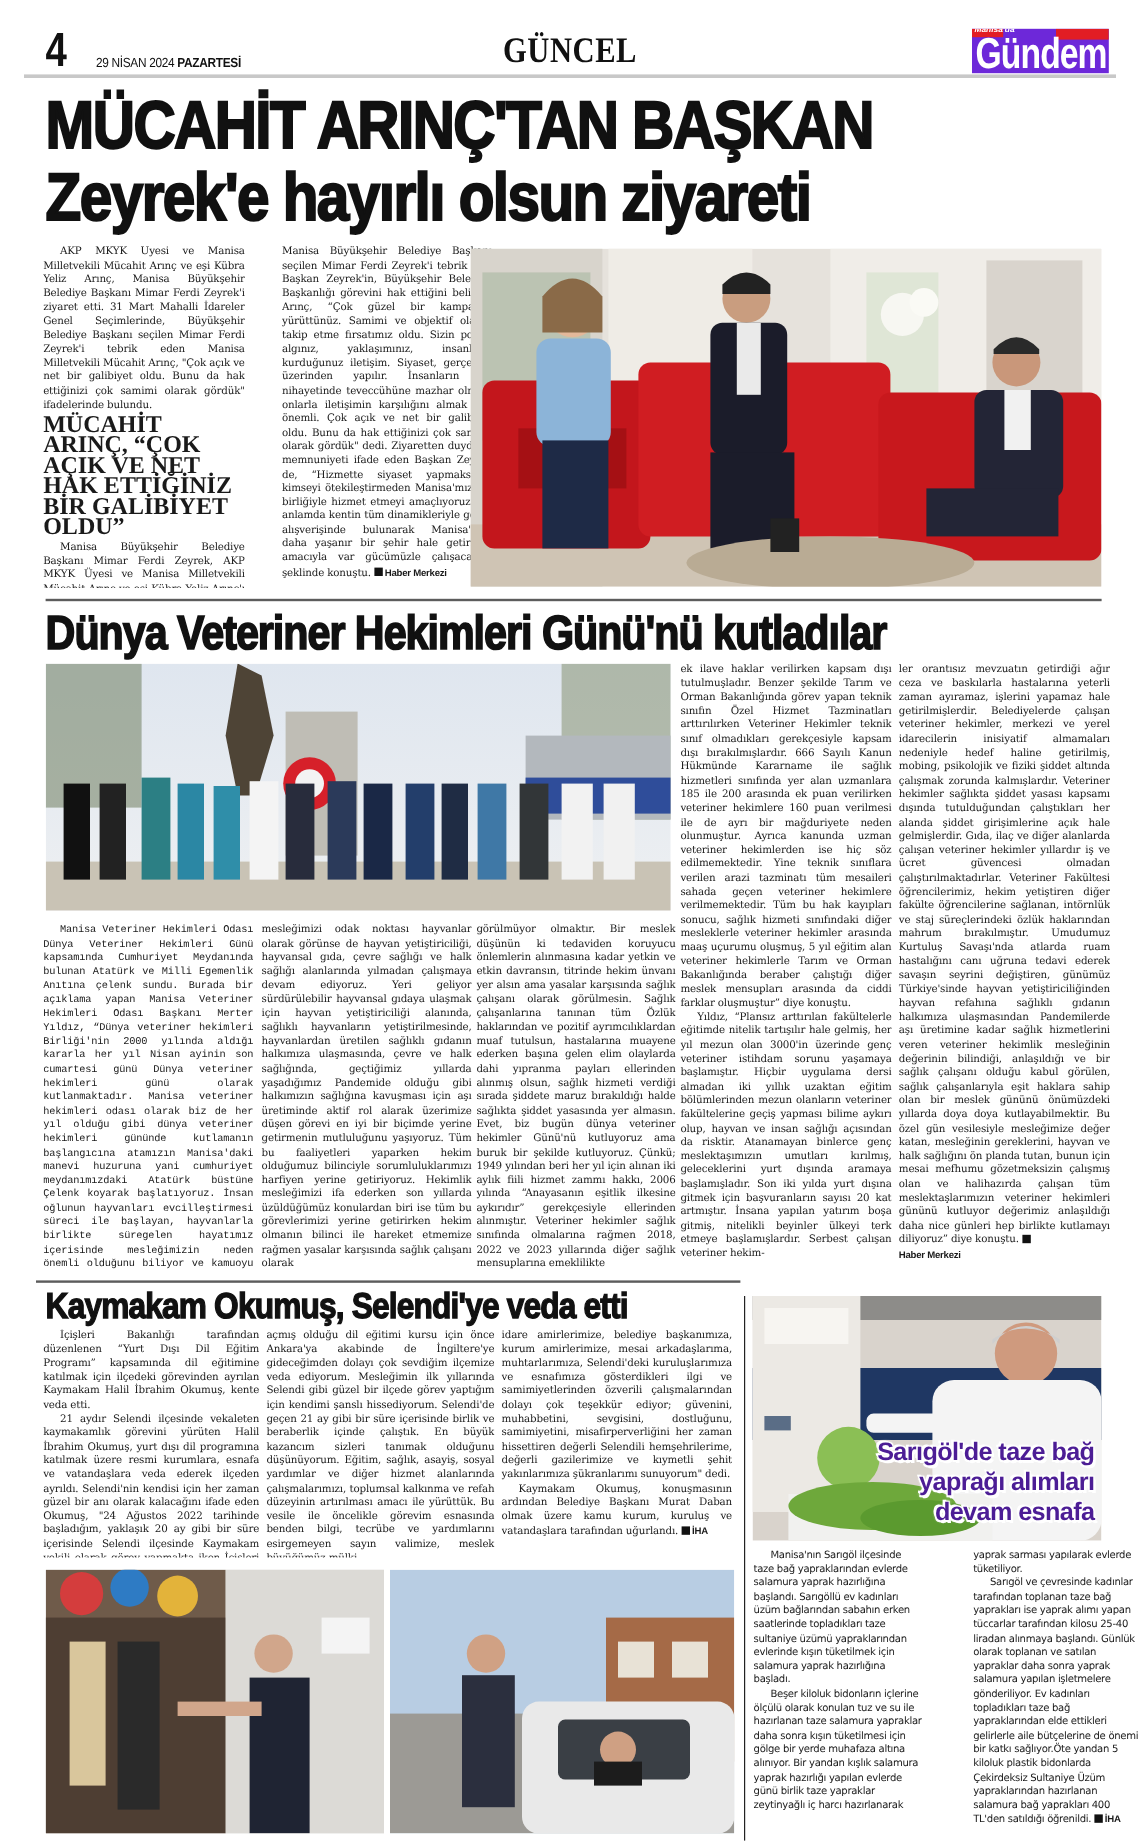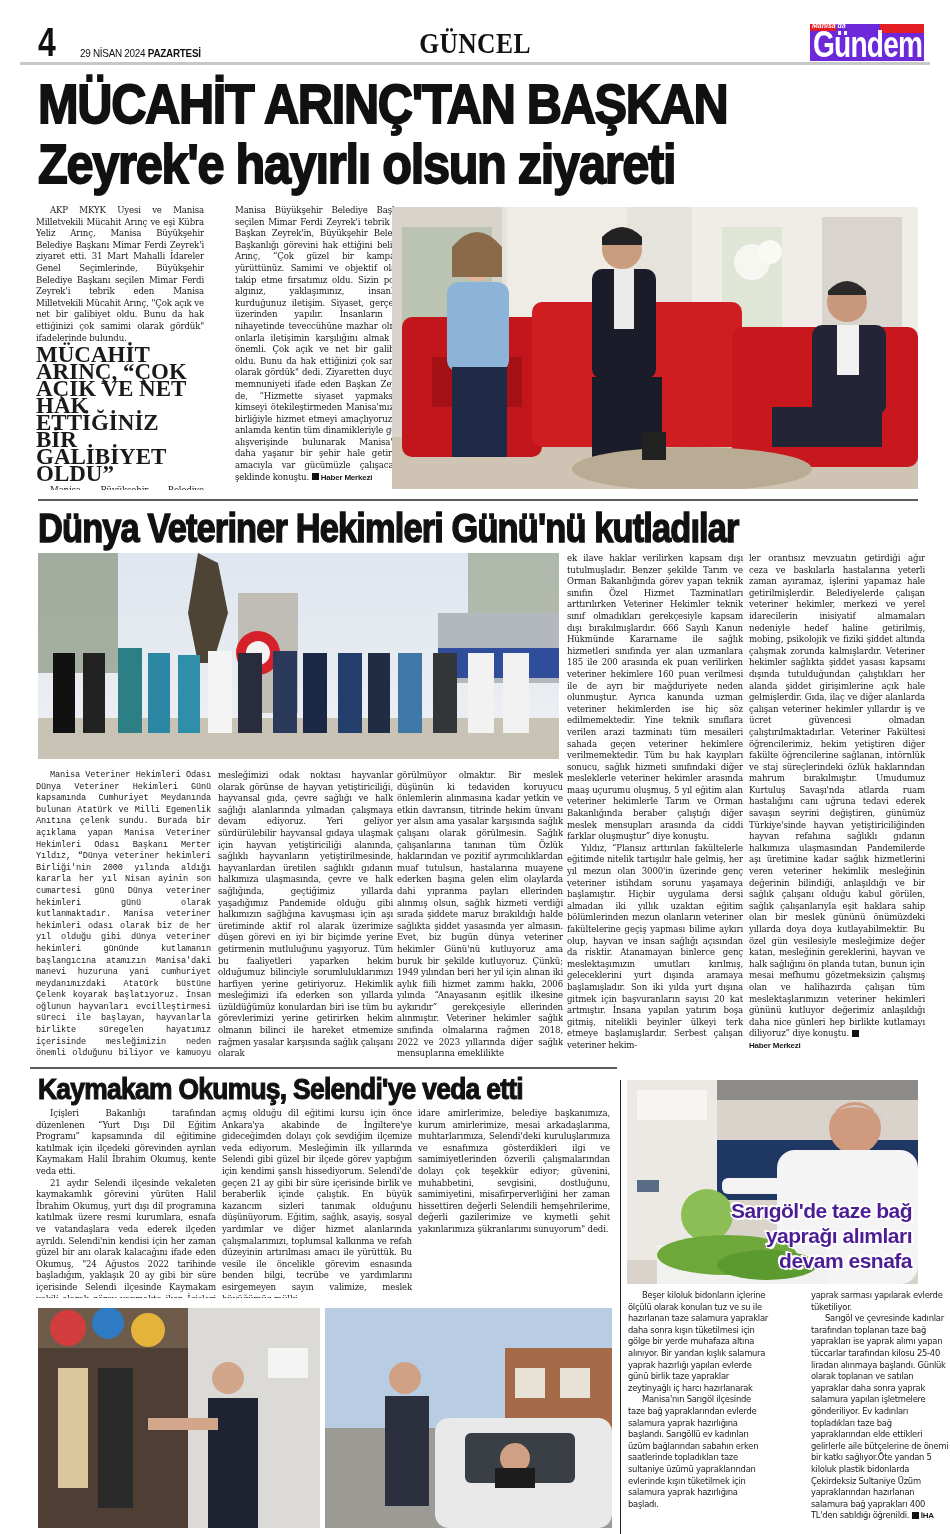--- a/index.html
+++ b/index.html
@@ -27,21 +27,21 @@
 
   .hl-mid { left: 38px; top: 505px; font-family: "Liberation Sans", sans-serif; font-weight: bold; font-size: 40px; line-height: 46px; letter-spacing: -1px; transform: scaleX(0.86); transform-origin: left; white-space: nowrap; -webkit-text-stroke: 1.4px #111; }
   .hl-low { left: 38px; top: 1072px; font-family: "Liberation Sans", sans-serif; font-weight: bold; font-size: 30px; line-height: 34px; letter-spacing: -0.8px; transform: scaleX(0.88); transform-origin: left; white-space: nowrap; -webkit-text-stroke: 1.1px #111; }
 
   .rule { background: #5c5c5c; height: 2px; }
 
   
   .col { font-family: "DejaVu Serif", serif; font-size: 8.6px; line-height: 11.6px; color: #1a1a1a; text-align: justify; letter-spacing: -0.15px; overflow: hidden; }
   .col p { text-indent: 14px; }
   .col p.noind { text-indent: 0; }
-  .col .sub { font-family: "Liberation Serif", serif; font-weight: bold; font-size: 23px; line-height: 17px; margin: 2px 0 3px; text-indent: 0; text-align: left; letter-spacing: 0; }
+  .col .sub { font-family: "Liberation Serif", serif; font-weight: bold; font-size: 20px; line-height: 17px; margin: 2px 0 3px; text-indent: 0; text-align: left; letter-spacing: 0; }
   .byline { font-family: "Liberation Sans", sans-serif; font-weight: bold; font-size: 8px; letter-spacing: -0.2px; }
   .sq { display: inline-block; width: 7px; height: 7px; background: #111; vertical-align: -0.5px; margin-right: 2px; }
 
   .sans-col { font-family: "DejaVu Sans", sans-serif; font-size: 8.4px; line-height: 11.6px; letter-spacing: -0.25px; text-align: left; }
 
   
   .photo { overflow: hidden; }
   .vline { background: #222; width: 1px; }
 </style>
 </head>
@@ -172,20 +172,21 @@
 
 <div class="abs col" style="left:36px; top:1108px; width:180px; height:190px;">
   <p>İçişleri Bakanlığı tarafından düzenlenen “Yurt Dışı Dil Eğitim Programı” kapsamında dil eğitimine katılmak için ilçedeki görevinden ayrılan Kaymakam Halil İbrahim Okumuş, kente veda etti.</p>
   <p>21 aydır Selendi ilçesinde vekaleten kaymakamlık görevini yürüten Halil İbrahim Okumuş, yurt dışı dil programına katılmak üzere resmi kurumlara, esnafa ve vatandaşlara veda ederek ilçeden ayrıldı. Selendi'nin kendisi için her zaman güzel bir anı olarak kalacağını ifade eden Okumuş, "24 Ağustos 2022 tarihinde başladığım, yaklaşık 20 ay gibi bir süre içerisinde Selendi ilçesinde Kaymakam vekili olarak görev yapmakta iken İçişleri Bakanlığımızın</p>
 </div>
 <div class="abs col" style="left:222px; top:1108px; width:190px; height:190px;">
   <p class="noind">açmış olduğu dil eğitimi kursu için önce Ankara'ya akabinde de İngiltere'ye gideceğimden dolayı çok sevdiğim ilçemize veda ediyorum. Mesleğimin ilk yıllarında Selendi gibi güzel bir ilçede görev yaptığım için kendimi şanslı hissediyorum. Selendi'de geçen 21 ay gibi bir süre içerisinde birlik ve beraberlik içinde çalıştık. En büyük kazancım sizleri tanımak olduğunu düşünüyorum. Eğitim, sağlık, asayiş, sosyal yardımlar ve diğer hizmet alanlarında çalışmalarımızı, toplumsal kalkınma ve refah düzeyinin artırılması amacı ile yürüttük. Bu vesile ile öncelikle görevim esnasında benden bilgi, tecrübe ve yardımlarını esirgemeyen sayın valimize, meslek büyüğümüz mülki</p>
 </div>
 <div class="abs col" style="left:418px; top:1108px; width:192px; height:190px;">
   <p class="noind">idare amirlerimize, belediye başkanımıza, kurum amirlerimize, mesai arkadaşlarıma, muhtarlarımıza, Selendi'deki kuruluşlarımıza ve esnafımıza gösterdikleri ilgi ve samimiyetlerinden özverili çalışmalarından dolayı çok teşekkür ediyor; güvenini, muhabbetini, sevgisini, dostluğunu, samimiyetini, misafirperverliğini her zaman hissettiren değerli Selendili hemşehrilerime, değerli gazilerimize ve kıymetli şehit yakınlarımıza şükranlarımı sunuyorum" dedi.</p>
+  <p><span>Kaymakam Okumuş, konuşmasının ardından Belediye Başkanı Murat Daban olmak üzere kamu kurum, kuruluş ve vatandaşlara tarafından uğurlandı.</span> <span class="byline"><span class="sq"></span><span>İHA</span></span></p>
 </div>
 
 <div class="abs photo" style="left:38px; top:1308px; width:282px; height:220px;">
   <svg width="282" height="220" viewBox="0 0 282 220">
     <rect width="282" height="220" fill="#b8b5ae"></rect>
     <rect x="0" y="0" width="150" height="220" fill="#6f5b4a"></rect>
     <circle cx="30" cy="20" r="18" fill="#d43d3d"></circle>
       <circle cx="70" cy="15" r="16" fill="#2e7bc4"></circle>
       <circle cx="110" cy="22" r="17" fill="#e3b33a"></circle>
     <rect x="0" y="40" width="150" height="180" fill="#4e3e33"></rect>
@@ -232,19 +233,19 @@
     <ellipse cx="140" cy="185" rx="50" ry="15" fill="#5b9a2f"></ellipse>
   </svg>
   <div style="position:absolute; right:6px; top:118px; text-align:right; font-family:'Liberation Sans',sans-serif; font-weight:bold; font-size:21px; line-height:25px; letter-spacing:-0.5px; color:#4c1d95; text-shadow: 0 0 3px #fff, 0 0 3px #fff, 1px 1px 0 #fff, -1px -1px 0 #fff, 1px -1px 0 #fff, -1px 1px 0 #fff, 2px 2px 0 #fff, -2px -2px 0 #fff;">
     <div>Sarıgöl'de taze bağ</div>
     <div>yaprağı alımları</div>
     <div>devam esnafa</div>
   </div>
 </div>
 
 <div class="abs col sans-col" style="left:628px; top:1290px; width:142px; height:244px;">
+  <p>Manisa'nın Sarıgöl ilçesinde taze bağ yapraklarından evlerde salamura yaprak hazırlığına başlandı. Sarıgöllü ev kadınları üzüm bağlarından sabahın erken saatlerinde topladıkları taze sultaniye üzümü yapraklarından evlerinde kışın tüketilmek için salamura yaprak hazırlığına başladı.</p>
   <p>Beşer kiloluk bidonların içlerine ölçülü olarak konulan tuz ve su ile hazırlanan taze salamura yapraklar daha sonra kışın tüketilmesi için gölge bir yerde muhafaza altına alınıyor. Bir yandan kışlık salamura yaprak hazırlığı yapılan evlerde günü birlik taze yapraklar zeytinyağlı iç harcı hazırlanarak</p>
-  <p>Manisa'nın Sarıgöl ilçesinde taze bağ yapraklarından evlerde salamura yaprak hazırlığına başlandı. Sarıgöllü ev kadınları üzüm bağlarından sabahın erken saatlerinde topladıkları taze sultaniye üzümü yapraklarından evlerinde kışın tüketilmek için salamura yaprak hazırlığına başladı.</p>
 </div>
 <div class="abs col sans-col" style="left:811px; top:1290px; width:142px; height:244px;">
   <p class="noind">yaprak sarması yapılarak evlerde tüketiliyor.</p>
   <p><span>Sarıgöl ve çevresinde kadınlar tarafından toplanan taze bağ yaprakları ise yaprak alımı yapan tüccarlar tarafından kilosu 25-40 liradan alınmaya başlandı. Günlük olarak toplanan ve satılan yapraklar daha sonra yaprak salamura yapılan işletmelere gönderiliyor. Ev kadınları topladıkları taze bağ yapraklarından elde ettikleri gelirlerle aile bütçelerine de önemi bir katkı sağlıyor.Öte yandan 5 kiloluk plastik bidonlarda Çekirdeksiz Sultaniye Üzüm yapraklarından hazırlanan salamura bağ yaprakları 400 TL'den satıldığı öğrenildi.</span> <span class="byline"><span class="sq"></span><span>İHA</span></span></p>
 </div>
 
 </body></html>

